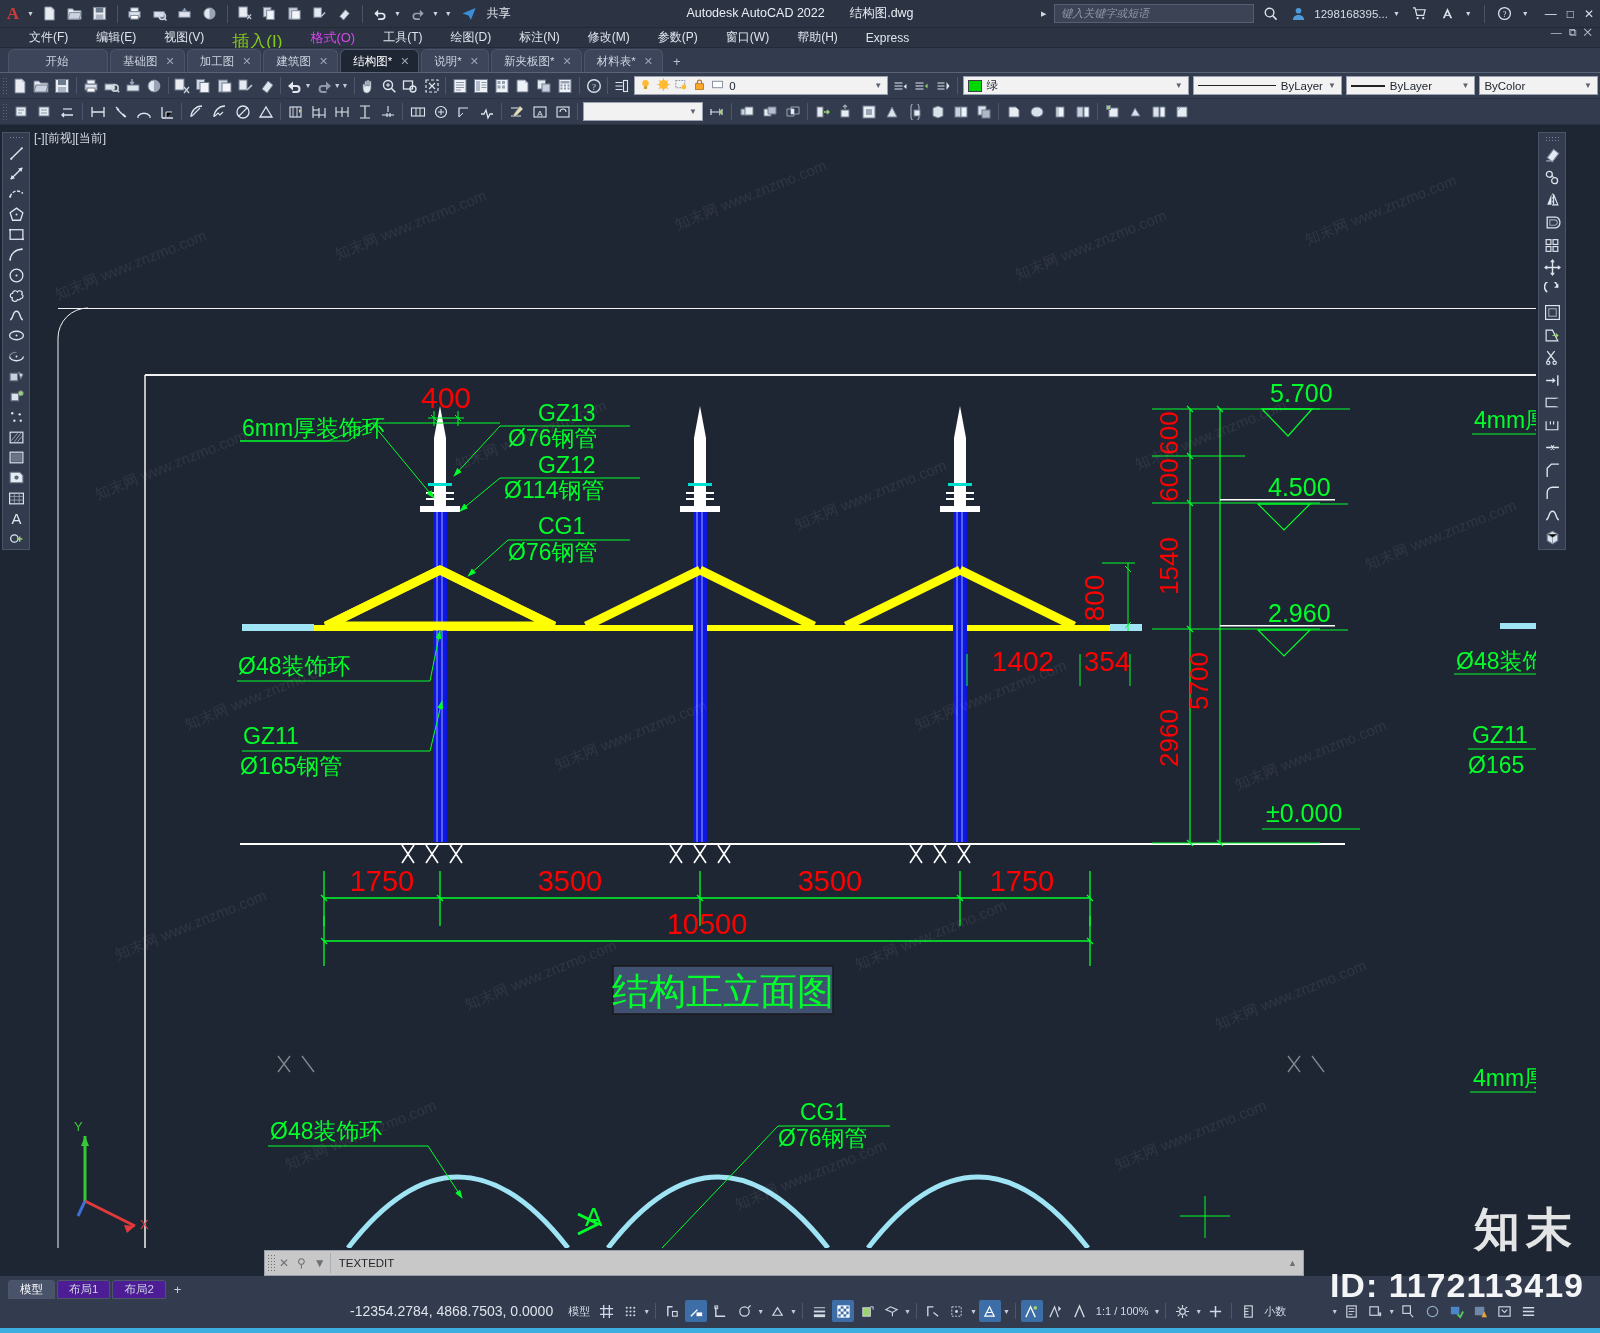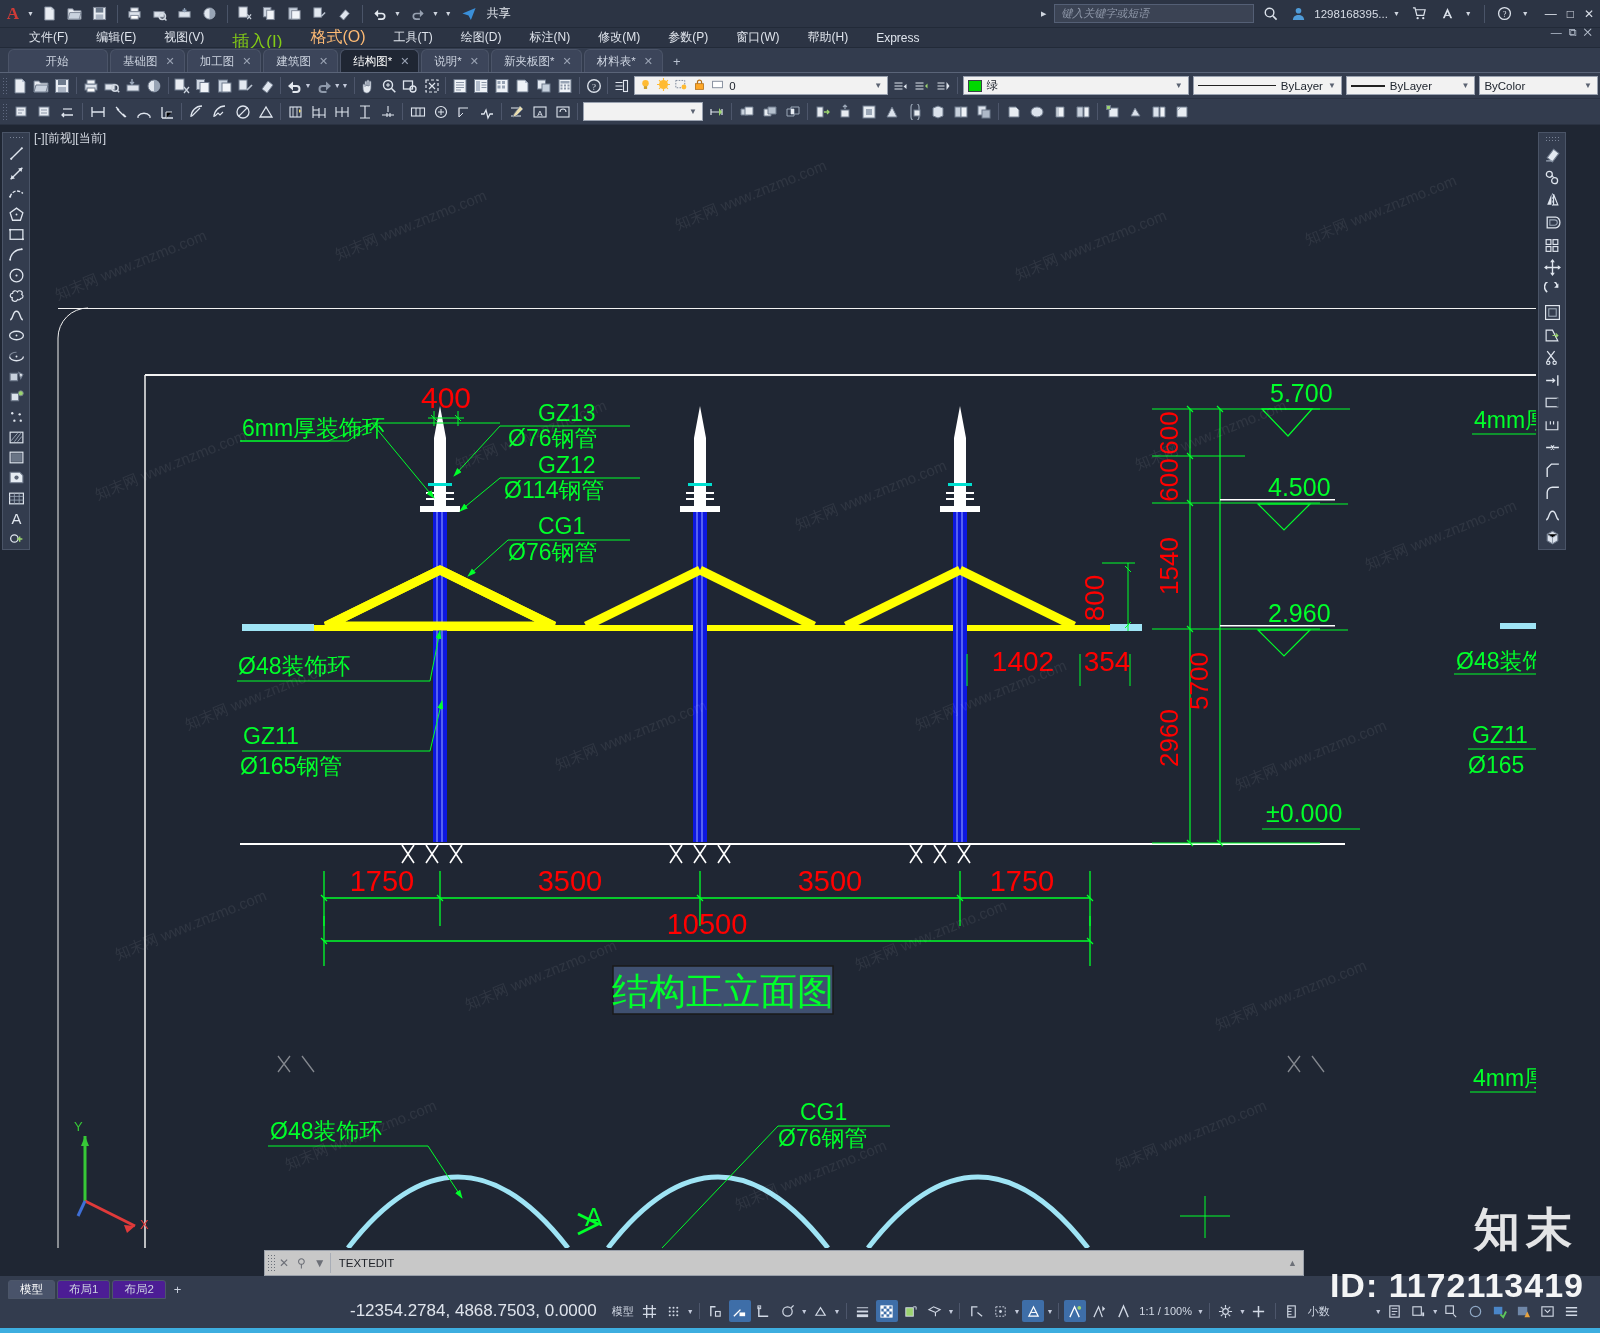--- a/index.html
+++ b/index.html
@@ -129,21 +129,21 @@
     color:#ccd3e0; font-size:11.5px; background:#4c1d95;
     border:1px solid #4c5669; border-radius:3px 3px 0 0;
   }
   .ltab.active { background:#4a real; }
   .ltab.active { background:#49536a; color:#fff; }
   .ltab.plus { background:transparent; border:none; font-size:13px; padding:0 6px; }
   .statright {
     position:absolute; left:340px; top:2px; right:0; height:26px;
     display:flex; align-items:center; gap:2px;
   }
-  .coords { color:#dfe4ec; font-size:17px; padding:0 10px; }
+  .coords { color:#dfe4ec; font-size:14px; padding:0 10px; }
   .sbtn { height:22px; min-width:22px; padding:0 3px; display:flex; align-items:center;
     justify-content:center; border-radius:2px; color:#d2d9e5; font-size:11px; }
   .sbtn.on { background:#3e6ea8; }
   .scaret { color:#c3cada; font-size:7px; }
   .ssep { width:1px; height:16px; background:#4d566b; margin:0 3px; }
   .bluebar { position:absolute; left:0; top:1328px; width:1600px; height:5px; background:#3daee0; }
 
   
   .wm {
     position:absolute; color:rgba(255,255,255,0.075); font-size:15px;
@@ -269,20 +269,25 @@
       <div class="qbtn">
           <svg width="16" height="15" viewBox="0 0 16 16">
             <path d="M1 8l14-6-5 13-2.5-5z" fill="#3a8fd9"></path>
           </svg>
         </div>
     </div>
     <div class="share">
       <span>共享</span>
     </div>
 
+    <div class="title-text">
+      <span>Autodesk AutoCAD 2022</span>
+      <span style="display:inline-block;width:18px"></span>
+      <span>结构图.dwg</span>
+    </div>
 
     <div class="tright">
       <span class="caret">▶</span>
       <div class="searchbox">键入关键字或短语</div>
       <div class="qbtn">
           <svg width="15" height="15" viewBox="0 0 16 16">
             <circle cx="7" cy="7" r="4.6" fill="none" stroke="#dbe1ea" stroke-width="1.5"></circle>
             <path d="M10.5 10.5l4 4" stroke="#dbe1ea" stroke-width="1.7"></path>
           </svg>
         </div>
@@ -322,21 +327,21 @@
         <span>✕</span>
       </div>
     </div>
   </div>
 
   <div style="position:absolute;left:0;top:28px;width:1600px;height:20px;background:#2c3444;display:flex;align-items:center;padding-left:16px;gap:2px;border-bottom:1px solid #222a38;" id="menubar">
       <span class="menuitem" style="color: rgb(223, 228, 236); font-size: 12px; padding: 2px 13px;">文件(F)</span>
       <span class="menuitem" style="color: rgb(223, 228, 236); font-size: 12px; padding: 2px 13px;">编辑(E)</span>
       <span class="menuitem" style="color: rgb(223, 228, 236); font-size: 12px; padding: 2px 13px;">视图(V)</span>
       <span class="menuitem" style="color: #84cc16; font-size: 17px; padding: 2px 13px; margin-top: 7px;">插入(I)</span>
-      <span class="menuitem" style="color: #fdba74; font-size: 16px; padding: 2px 13px;">格式(O)</span>
+      <span class="menuitem" style="color: #d946ef; font-size: 13px; padding: 2px 13px;">格式(O)</span>
       <span class="menuitem" style="color: rgb(223, 228, 236); font-size: 12px; padding: 2px 13px;">工具(T)</span>
       <span class="menuitem" style="color: rgb(223, 228, 236); font-size: 12px; padding: 2px 13px;">绘图(D)</span>
       <span class="menuitem" style="color: rgb(223, 228, 236); font-size: 12px; padding: 2px 13px;">标注(N)</span>
       <span class="menuitem" style="color: rgb(223, 228, 236); font-size: 12px; padding: 2px 13px;">修改(M)</span>
       <span class="menuitem" style="color: rgb(223, 228, 236); font-size: 12px; padding: 2px 13px;">参数(P)</span>
       <span class="menuitem" style="color: rgb(223, 228, 236); font-size: 12px; padding: 2px 13px;">窗口(W)</span>
       <span class="menuitem" style="color: rgb(223, 228, 236); font-size: 12px; padding: 2px 13px;">帮助(H)</span>
       <span class="menuitem" style="color: rgb(223, 228, 236); font-size: 12px; padding: 2px 13px;">Express</span>
     </div>
   <div class="subwin">

